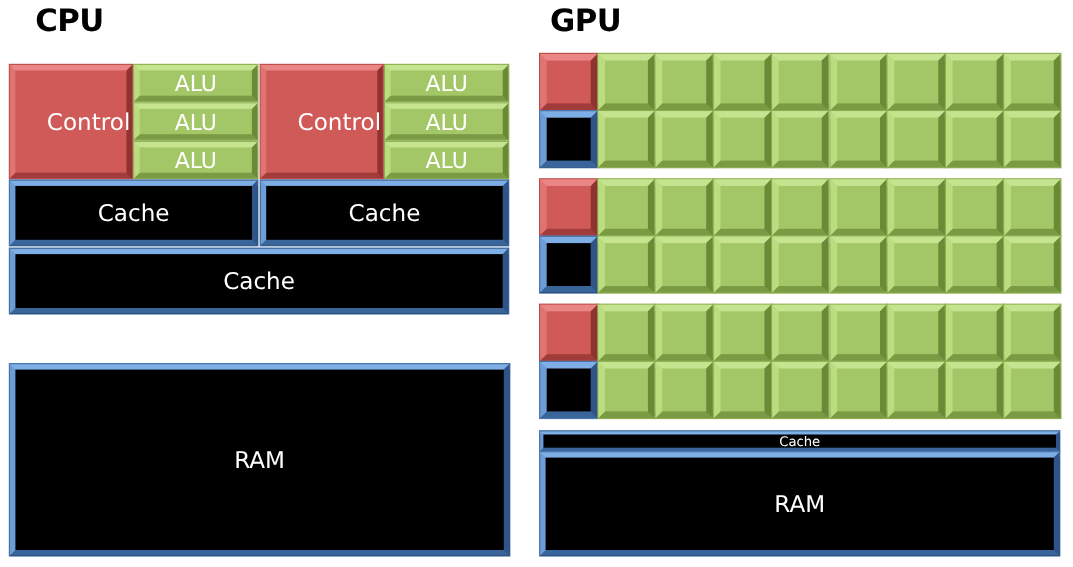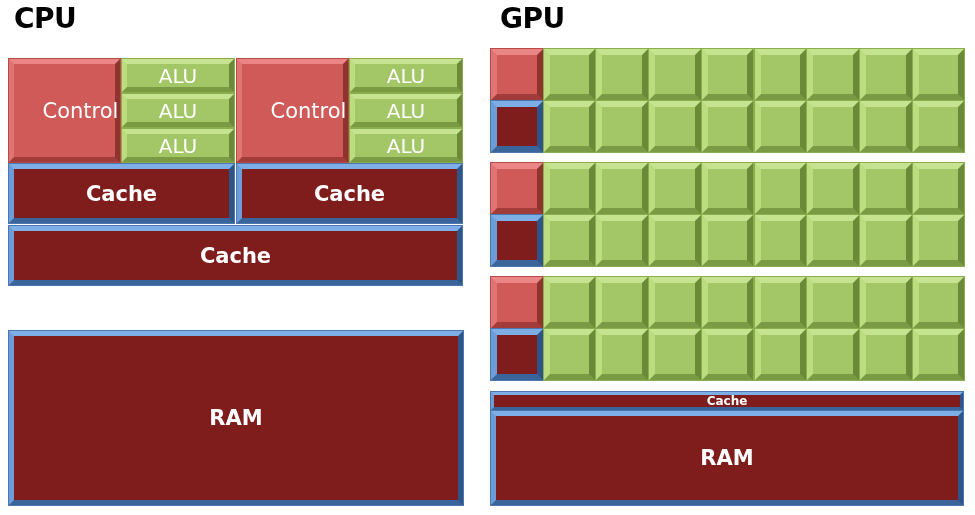--- a/index.html
+++ b/index.html
@@ -3,42 +3,42 @@
 <meta charset="utf-8">
 <style>
   html, body { margin:0; padding:0; background:#ffffff; }
   body { width:975px; height:515px; position:relative; overflow:hidden;
          font-family:"DejaVu Sans", "Liberation Sans", sans-serif; }
   .title { position:absolute; top:2px; font-weight:bold; font-size:28px; color:#000;
            font-family:"DejaVu Sans", sans-serif; letter-spacing:-0.5px; }
   .blk { position:absolute; box-sizing:border-box; display:flex; align-items:center;
          justify-content:center; color:#fff; font-family:"DejaVu Sans", sans-serif; }
   
-  .blue { background:#7f1d1d;
+  .blue { background:#000000;
           border-top:5px solid #7eaee6; border-left:5px solid #6c9dd8;
           border-right:5px solid #2f5588; border-bottom:5px solid #3a659b;
-          box-shadow: 0 0 0 1px #4a77b0; font-weight: bold; }
+          box-shadow: 0 0 0 1px #4a77b0; }
   .red { background:#d05a58;
          border-top:5px solid #ea8786; border-left:5px solid #e07472;
          border-right:5px solid #8f3331; border-bottom:5px solid #a23c3a;
          box-shadow: 0 0 0 1px #b84a48; padding-left: 32px; }
   .green { background:#a3c766;
            border-top:5px solid #c6e38f; border-left:5px solid #bcdc80;
            border-right:5px solid #6a8a37; border-bottom:5px solid #7a9a44;
            box-shadow: 0 0 0 1px #8aae4e; }
   .cell.green, .cell.red, .cell.blue { border-width:6px; }
   .lbl-big { font-size:21px; }
   .lbl-mid { font-size:20px; }
   .lbl-small { font-size:12px; }
   .gpu-cache { border-width:3px; }
 </style>
 </head>
 <body>
 
-<div class="title" style="left:14px;">CPU</div>
+<div class="title" style="left:32px;">CPU</div>
 
 <div>
 
   <div class="blk red lbl-big" style="left:9px;top:59px;width:111px;height:103px;">Control</div>
   <div class="blk green lbl-mid" style="left:122px;top:59px;width:112px;height:33px;">ALU</div>
   <div class="blk green lbl-mid" style="left:122px;top:94px;width:112px;height:33px;">ALU</div>
   <div class="blk green lbl-mid" style="left:122px;top:129px;width:112px;height:33px;">ALU</div>
   <div class="blk blue lbl-big" style="left:9px;top:164px;width:225px;height:59px;">Cache</div>
 
   <div class="blk red lbl-big" style="left:237px;top:59px;width:111px;height:103px;">Control</div>

